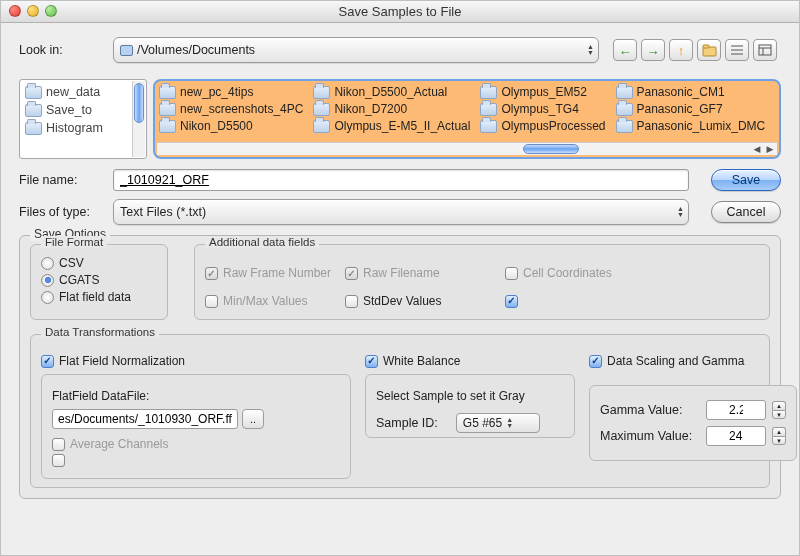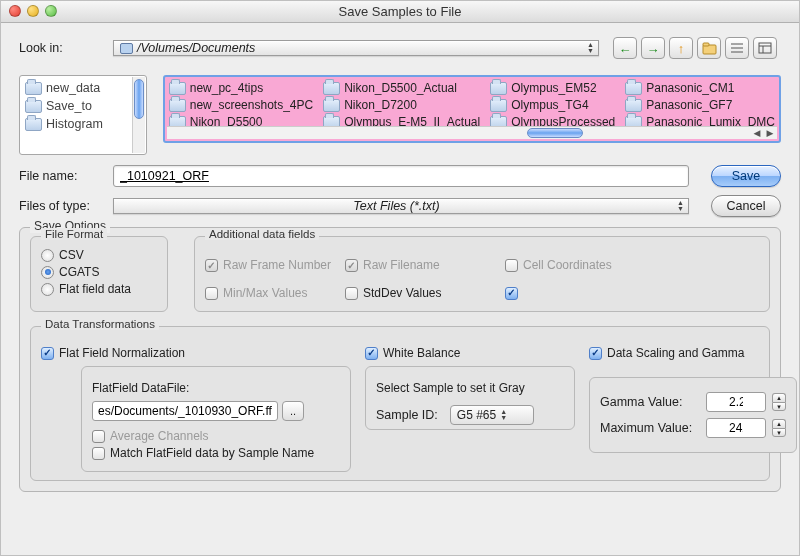--- a/index.html
+++ b/index.html
@@ -8,48 +8,48 @@
   .titlebar { height:22px; background:linear-gradient(#f7f7f7,#dcdcdc); border-bottom:1px solid #b0b0b0; position:relative; }
   .traffic { position:absolute; left:8px; top:4px; display:flex; gap:6px; }
   .traffic span { width:12px; height:12px; border-radius:50%; display:inline-block; border:1px solid rgba(0,0,0,.25); }
   .t-red{background:radial-gradient(circle at 30% 30%,#ff8a80,#e33e32);}
   .t-yel{background:radial-gradient(circle at 30% 30%,#ffe082,#e6b020);}
   .t-grn{background:radial-gradient(circle at 30% 30%,#b9f0a1,#58bb44);}
   .title { text-align:center; line-height:22px; font-size:13px; color:#333;}
   .content { padding:14px 18px 10px 18px; }
   .row { display:flex; align-items:center; gap:8px; margin-bottom:8px; }
   .label { width:86px; text-align:left; color:#222; }
-  .select { flex:0 0 486px;display:flex;align-items:center;background:linear-gradient(#fdfdfd,#e4e4e4);border:1px solid #9c9c9c;border-radius:0;height:16px;padding:0 4px 0 6px;box-shadow:inset 0 1px 0 #fff,0 1px 1px rgba(0,0,0,.1);font-style:italic;}
+  .select { flex:0 0 486px;display:flex;align-items:center;background:linear-gradient(#fdfdfd,#e4e4e4);border:1px solid #9c9c9c;border-radius:6px;height:26px;padding:0 4px 0 6px;box-shadow:inset 0 1px 0 #fff,0 1px 1px rgba(0,0,0,.1);}
   .select .seltxt{flex:1;font-size:12.5px;}
   .select .cap{display:flex;flex-direction:column;gap:0;margin-left:4px;font-size:7px;line-height:6px;color:#444;}
   .iconbtn{width:24px;height:22px;border:1px solid #9c9c9c;border-radius:4px;background:linear-gradient(#fff,#e2e2e2);display:flex;align-items:center;justify-content:center;box-shadow:inset 0 1px 0 #fff;}
   .iconrow{display:flex;gap:4px;margin-left:6px;}
   .disk{width:13px;height:11px;background:#b9d2ef;border:1px solid #5f7aa3;border-radius:2px;position:relative;display:inline-block;margin-right:4px;vertical-align:middle;}
   .arrow-green{color:#1a8a1a;font-weight:bold;font-size:13px;}
   .arrow-orange{color:#e08a00;font-weight:bold;font-size:13px;}
   svg{display:block;}
-  .browser{display:flex;gap:16px;margin-top:16px;margin-bottom:10px;}
+  .browser{display:flex;gap:6px;margin-top:16px;margin-bottom:10px;}
   .sidepane{width:128px;height:80px;background:#fff;border:1px solid #a7a7a7;border-radius:3px;padding:3px 2px;position:relative;}
   .sidepane .sitem{display:flex;align-items:center;gap:4px;padding:2px 3px;color:#444;}
   .folder{width:17px;height:13px;border-radius:2px;position:relative;display:inline-block;background:linear-gradient(#e3eefb,#bcd1ea);border:1px solid #8fa6c4;}
   .folder::before{content:"";position:absolute;top:-4px;left:1px;width:7px;height:4px;background:#d4e2f3;border:1px solid #8fa6c4;border-bottom:none;border-radius:2px 2px 0 0;}
   .vscroll{position:absolute;right:1px;top:1px;bottom:1px;width:13px;background:#f0f0f0;border-left:1px solid #ccc;}
   .vscroll .knob{position:absolute;top:2px;left:1px;right:1px;height:40px;background:linear-gradient(90deg,#c9dcff,#6aa3ef,#c9dcff);border:1px solid #6b8ec7;border-radius:7px;}
-  .filepane{flex:1;height:68px;background:#f9a8d4;border:2px solid #6fa1e6;border-radius:3px;position:relative;padding:4px 4px 14px 4px;}
+  .filepane{flex:1;height:80px;background:#fdba74;border:2px solid #6fa1e6;border-radius:8px;position:relative;padding:4px 4px 14px 4px;}
   .filegrid{display:flex;gap:10px;}
   .fcol{display:flex;flex-direction:column;gap:3px;}
   .fitem{display:flex;align-items:center;gap:4px;font-size:12px;color:#222;white-space:nowrap;}
   .hscroll{position:absolute;left:2px;right:2px;bottom:2px;height:13px;background:#f2f2f2;border-top:1px solid #ccc;}
   .hscroll .knob{position:absolute;left:59%;top:1px;width:56px;height:10px;background:linear-gradient(#c9dcff,#6aa3ef,#c9dcff);border:1px solid #6b8ec7;border-radius:6px;}
   .hscroll .hl,.hscroll .hr{position:absolute;top:0;width:12px;height:12px;display:flex;align-items:center;justify-content:center;font-size:9px;color:#555;}
   .hscroll .hl{right:14px;} .hscroll .hr{right:1px;}
   .txtinput{flex:1;height:22px;border:1px solid #9c9c9c;border-radius:3px;padding:0 6px;background:#fff;font-size:12.5px;box-shadow:inset 0 1px 2px rgba(0,0,0,.12);text-decoration:underline;}
   .pill{width:70px;height:22px;border-radius:11px;display:flex;align-items:center;justify-content:center;font-size:12.5px;border:1px solid #888;background:linear-gradient(#fff,#dcdcdc);box-shadow:inset 0 1px 0 #fff,0 1px 1px rgba(0,0,0,.15);}
   .pill.primary{color:#003a7a;border-color:#2b66c0;background:linear-gradient(#e9f2ff 0%,#bcd7ff 48%,#7eb1f2 52%,#a7ccfa 100%);font-weight:500;}
-  .bigselect{flex:1;text-align:center;}
+  .bigselect{flex:1;}
   .box{border:1px solid #b5b5b5;border-radius:6px;padding:8px 10px 10px 10px;background:#e8e8e8;position:relative;margin-top:10px;}
   .boxtitle{position:absolute;top:-9px;left:10px;background:#eeeeee;padding:0 4px;font-size:12px;color:#333;}
   .sub{border:1px solid #b9b9b9;border-radius:6px;background:#e4e4e4;padding:8px 10px;position:relative;}
   .subtitle{position:absolute;top:-9px;left:10px;background:#e8e8e8;padding:0 4px;font-size:11.5px;color:#333;}
   .toprow{display:flex;gap:26px;}
   .radio,.check{display:flex;align-items:center;gap:5px;font-size:12px;margin:3px 0;cursor:default;}
   .r{width:13px;height:13px;border-radius:50%;border:1px solid #8a8a8a;background:radial-gradient(#fff,#ddd);display:flex;align-items:center;justify-content:center;}
   .r.on::after{content:"";width:6px;height:6px;border-radius:50%;background:radial-gradient(#6aa3ef,#1d5fc1);}
   .c{width:13px;height:13px;border:1px solid #8a8a8a;border-radius:3px;background:linear-gradient(#fff,#e4e4e4);display:flex;align-items:center;justify-content:center;font-size:10px;}
   .c.on{background:linear-gradient(#dfeeff,#7fb1f0);border-color:#4f7fc9;}
@@ -286,45 +286,44 @@
 
       <div class="sub" style="margin-top:14px;">
         <div class="subtitle">Data Transformations</div>
         <div class="dtgrid">
 
           <div>
             <div class="check">
                 <span class="c on"></span>
                 <span>Flat Field Normalization</span>
               </div>
-            <div class="sub" style="margin-top:6px;margin-left:40px;">
+            <div class="sub" style="margin-top:6px;">
               <div class="fieldlabel">FlatField DataFile:</div>
               <div style="display:flex;align-items:center;">
                 <input class="small-input" value="es/Documents/_1010930_ORF.ffd" style="">
                 <div class="dots">..</div>
               </div>
               <div class="check disabled" style="margin-top:8px">
                   <span class="c"></span>
                   <span>Average Channels</span>
                 </div>
               <div class="check">
                   <span class="c"></span>
-                  <span>Match FlatField data by Sample Name</span>
                 </div>
             </div>
           </div>
 
           <div>
             <div class="check">
                 <span class="c on"></span>
                 <span>White Balance</span>
               </div>
             <div class="sub" style="margin-top:6px;padding-bottom:4px;">
               <div class="fieldlabel">Select Sample to set it Gray</div>
-              <div style="display:flex;align-items:center;gap:12px;margin-top:10px;">
+              <div style="display:flex;align-items:center;gap:18px;margin-top:10px;">
                 <span>Sample ID:</span>
                 <div class="mini-select" style="width:84px">
                   <span>G5 #65</span>
                   <span class="cap">
                       <span>▲</span>
                       <span>▼</span>
                     </span>
                 </div>
               </div>
             </div>

